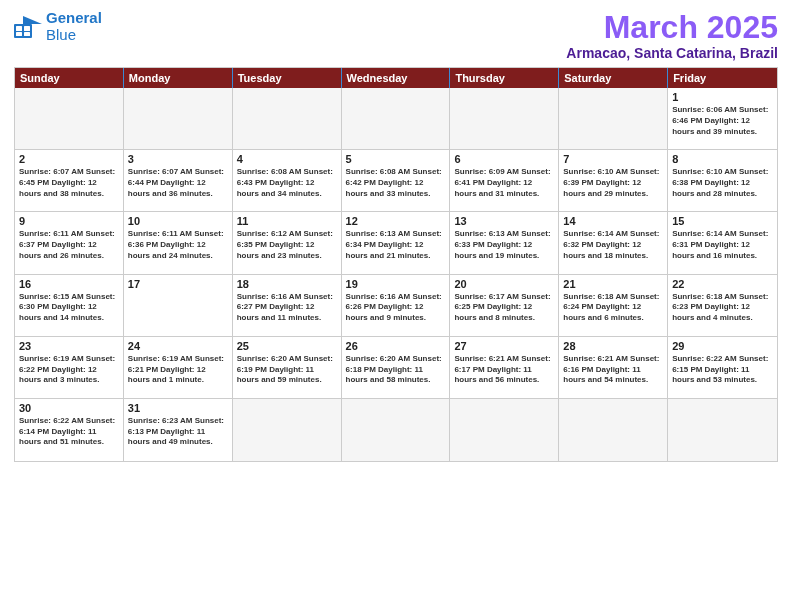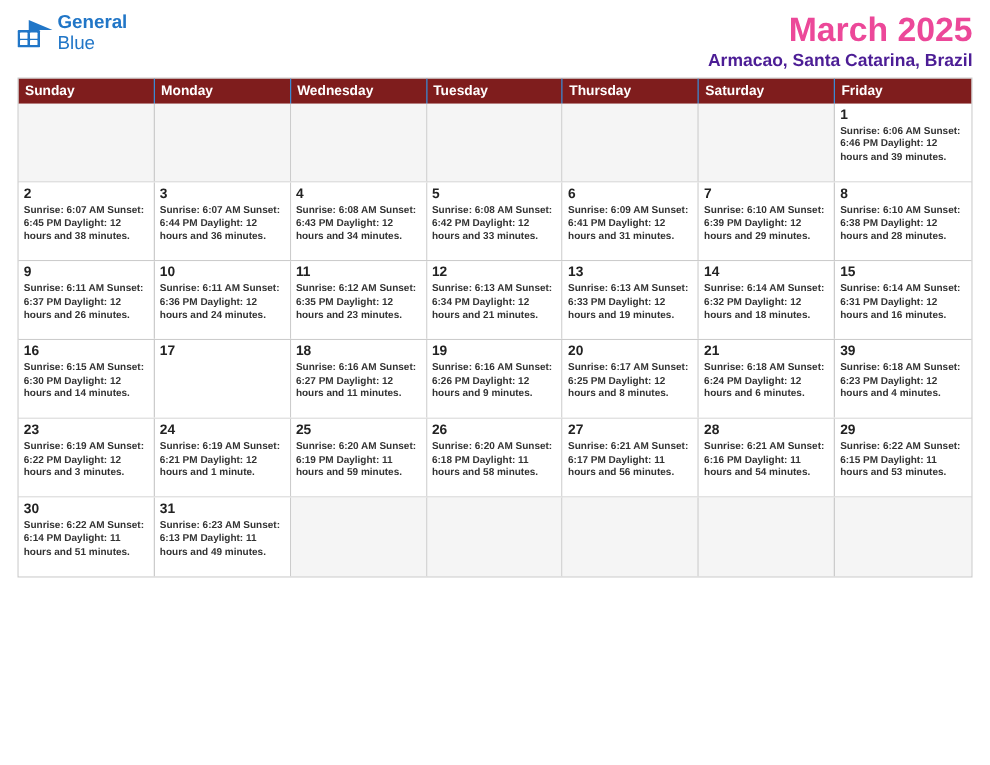--- a/index.html
+++ b/index.html
@@ -39,23 +39,23 @@
       font-weight: bold;
     }
     .logo-icon {
       width: 28px;
       height: 22px;
     }
     .title-block {
       text-align: right;
     }
     .main-title {
-      font-size: 27px;
-      font-weight: bold;
-      color: #ec4899;
+      font-size: 32px;
+      font-weight: bold;
+      color: #8b5cf6;
       line-height: 1.1;
     }
     .subtitle {
       font-size: 14px;
       color: #4c1d95;
       font-weight: bold;
     }
     .calendar {
       flex: 1;
       display: flex;
@@ -133,22 +133,22 @@
     <div class="title-block">
       <div class="main-title">March 2025</div>
       <div class="subtitle">Armacao, Santa Catarina, Brazil</div>
     </div>
   </div>
 
   <div class="calendar">
     <div class="cal-header">
     <div class="cal-header-cell">Sunday</div>
         <div class="cal-header-cell">Monday</div>
+        <div class="cal-header-cell">Tuesday</div>
         <div class="cal-header-cell">Wednesday</div>
-        <div class="cal-header-cell">Tuesday</div>
         <div class="cal-header-cell">Thursday</div>
         <div class="cal-header-cell">Saturday</div>
         <div class="cal-header-cell">Friday</div>
       </div>
     <div class="cal-body">
     <div class="cal-week">
           <div class="cal-cell empty"></div>
           <div class="cal-cell empty"></div>
           <div class="cal-cell empty"></div>
           <div class="cal-cell empty"></div>
@@ -277,21 +277,21 @@
 Sunset: 6:25 PM
 Daylight: 12 hours and 8 minutes.</div>
           </div>
           <div class="cal-cell">
             <div class="day-num">21</div>
             <div class="day-info">Sunrise: 6:18 AM
 Sunset: 6:24 PM
 Daylight: 12 hours and 6 minutes.</div>
           </div>
           <div class="cal-cell">
-            <div class="day-num">39</div>
+            <div class="day-num">22</div>
             <div class="day-info">Sunrise: 6:18 AM
 Sunset: 6:23 PM
 Daylight: 12 hours and 4 minutes.</div>
           </div>
         </div>
         <div class="cal-week">
           <div class="cal-cell">
             <div class="day-num">23</div>
             <div class="day-info">Sunrise: 6:19 AM
 Sunset: 6:22 PM

